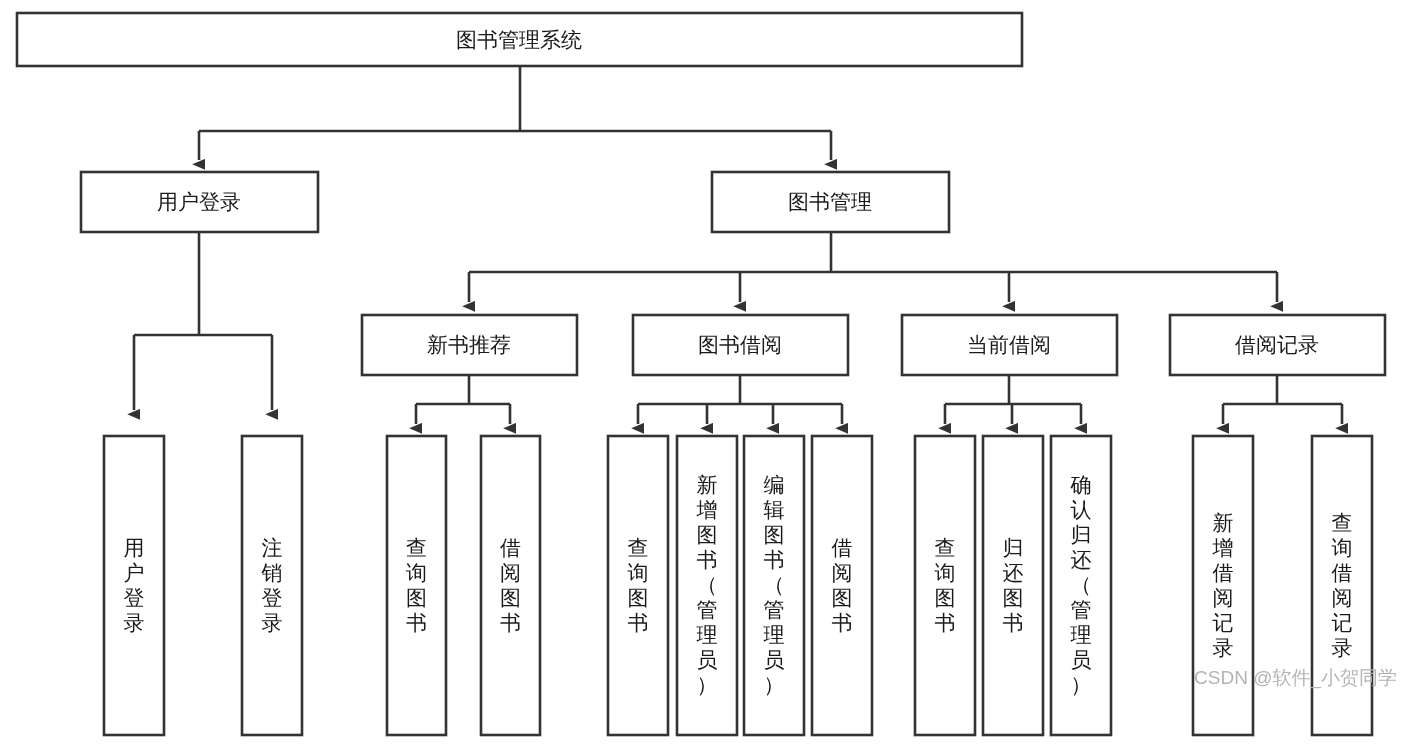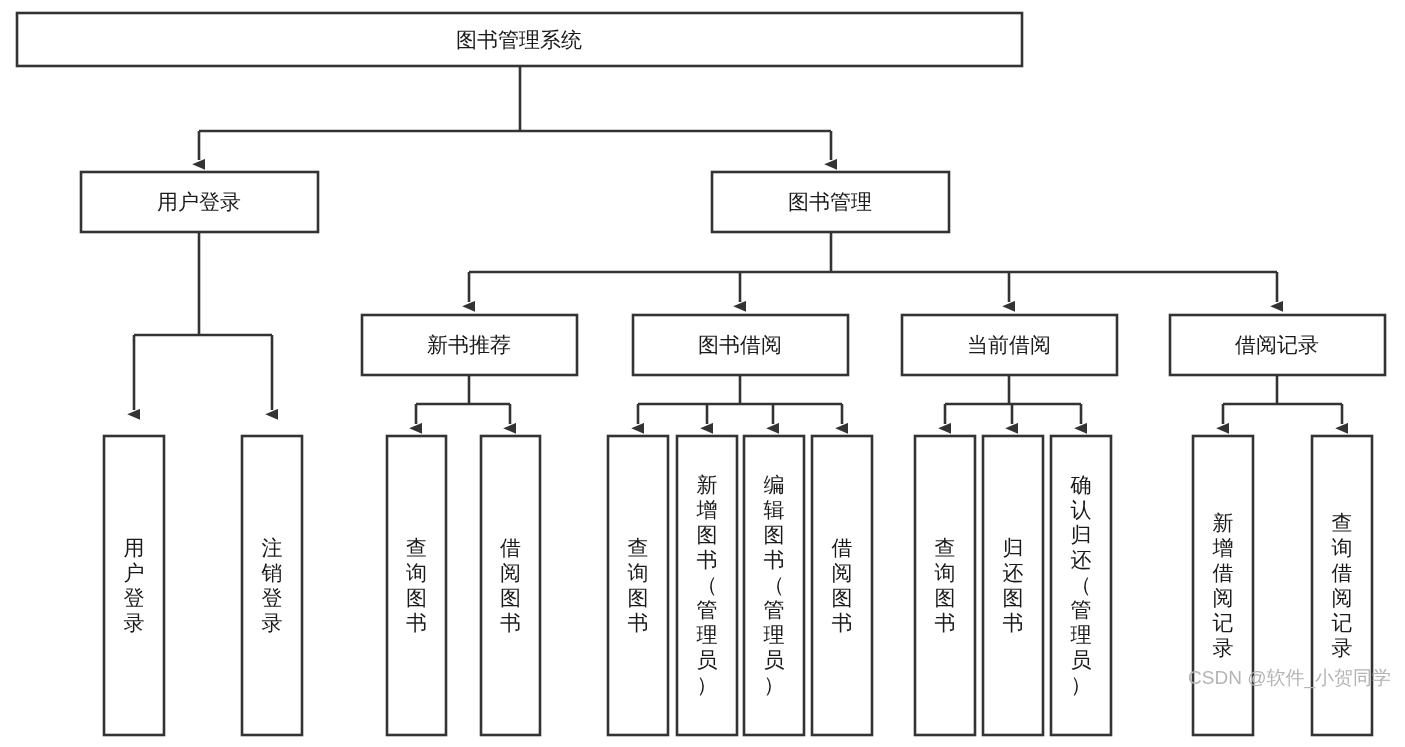--- a/index.html
+++ b/index.html
@@ -62,21 +62,21 @@
     align-items: center;
     justify-content: center;
     pointer-events: none;
   }
   .vlabel span {
     display: block;
     height: 25px;
   }
   .watermark {
     position: absolute;
-    right: 14px;
+    right: 8px;
     bottom: 6px;
     font-family: "Liberation Sans", "DejaVu Sans", sans-serif;
     font-size: 19px;
     color: #b4b4b4;
     white-space: nowrap;
   }
 </style>
 </head>
 <body>
 

